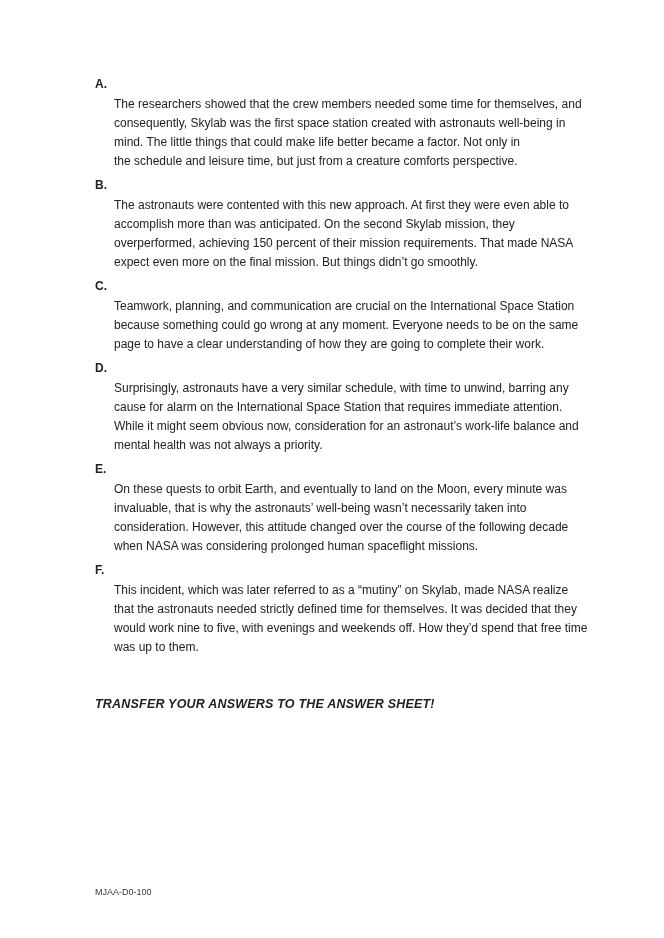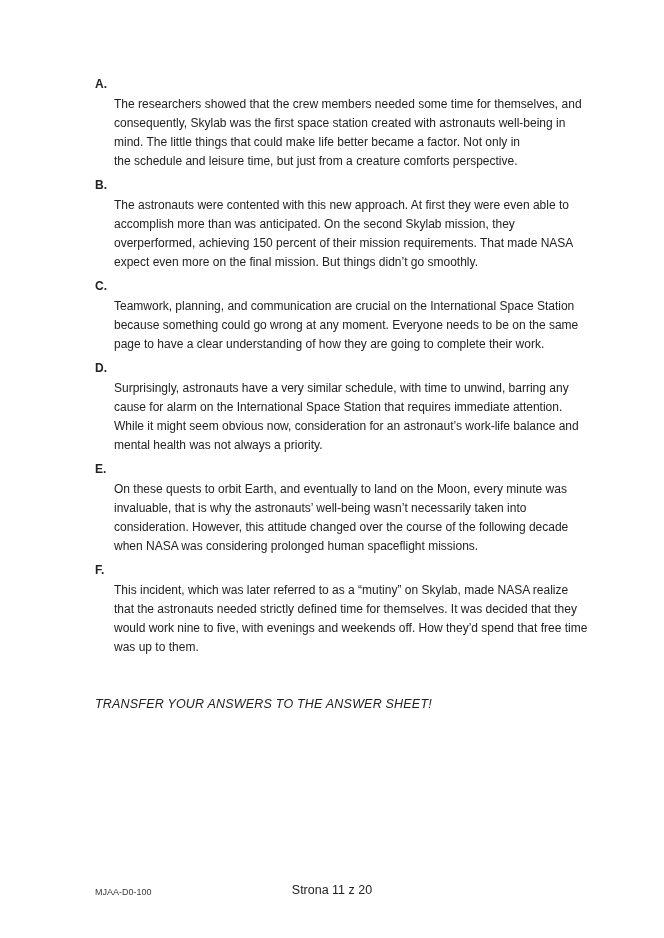--- a/index.html
+++ b/index.html
@@ -35,21 +35,21 @@
     font-weight: bold;
   }
   .para-text {
     white-space: pre-line;
     width: 501px;
     margin-top: 20px;
   }
   .transfer-note {
     margin-top: 40px;
     font-size: 12.5px;
-    font-weight: normal;
+    font-weight: bold;
     font-style: italic;
     letter-spacing: 0.2px;
   }
   .footer-code {
     position: absolute;
     left: 95px;
     top: 887px;
     font-size: 9px;
     color: #3a3a3a;
   }
@@ -115,15 +115,14 @@
 that the astronauts needed strictly defined time for themselves. It was decided that they
 would work nine to five, with evenings and weekends off. How they’d spend that free time
 was up to them.</div>
     </div>
 
     <div class="transfer-note">TRANSFER YOUR ANSWERS TO THE ANSWER SHEET!</div>
 
   </div>
 
   <div class="footer-code">MJAA-D0-100</div>
-  <div class="footer-page">Strona 11 z 20</div>
 
 </div>
 
 </body></html>

